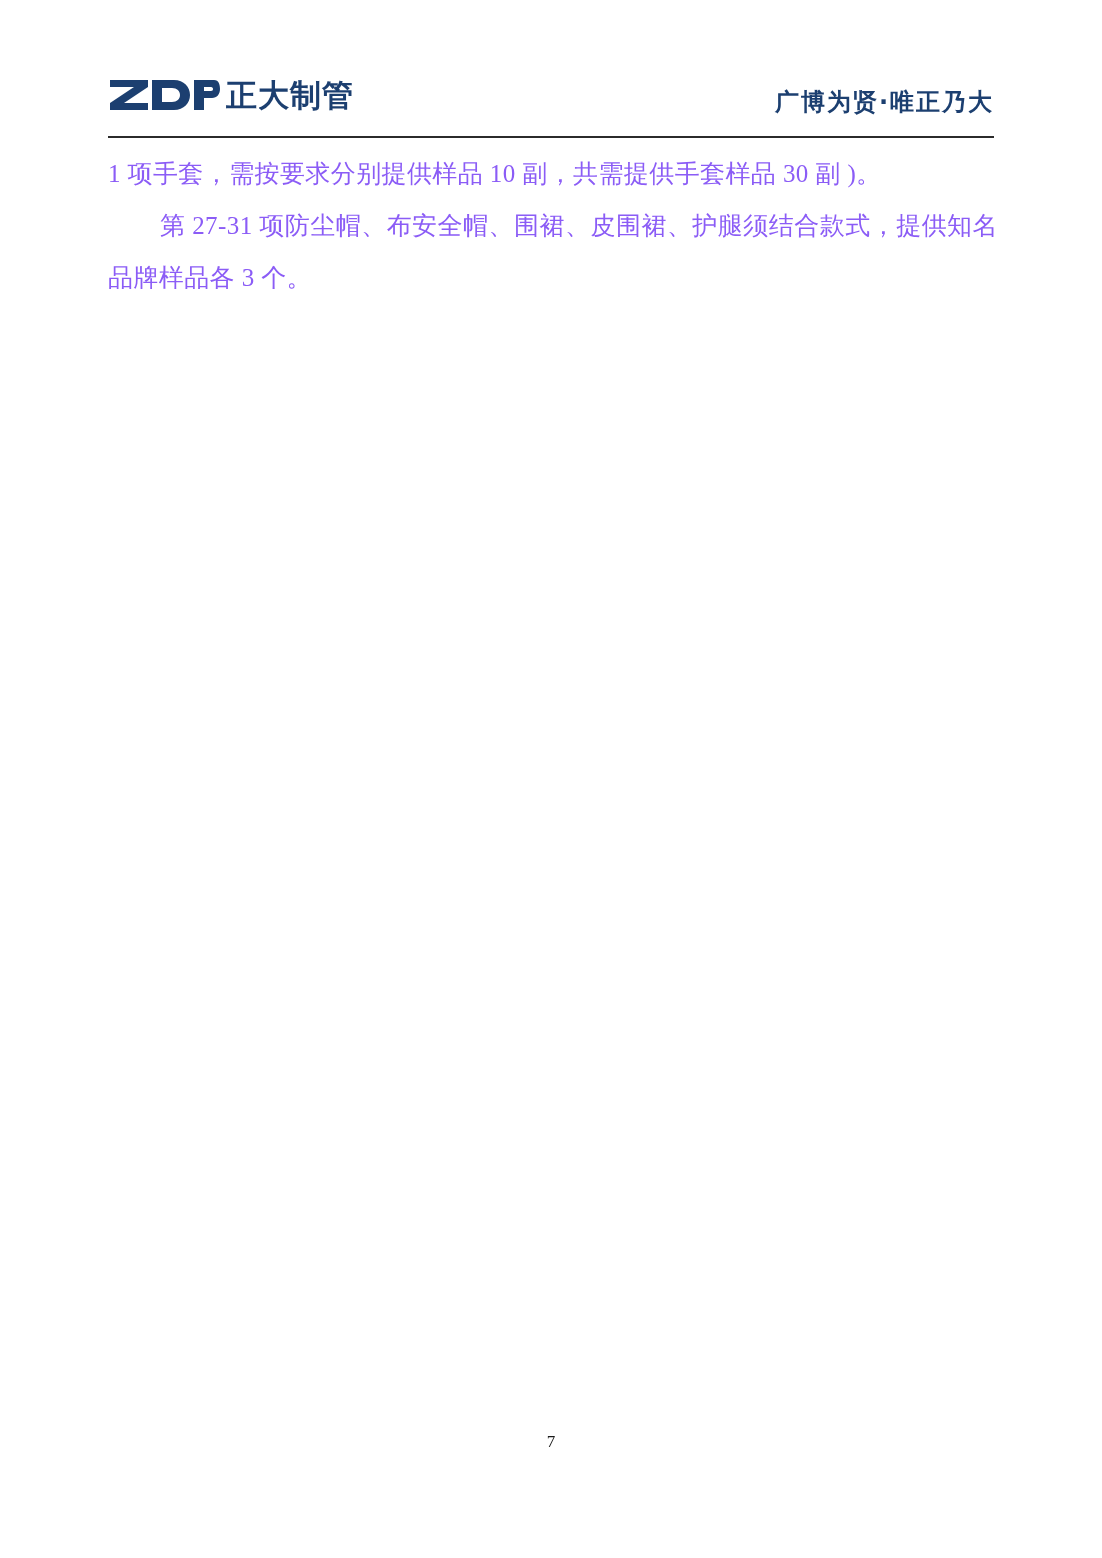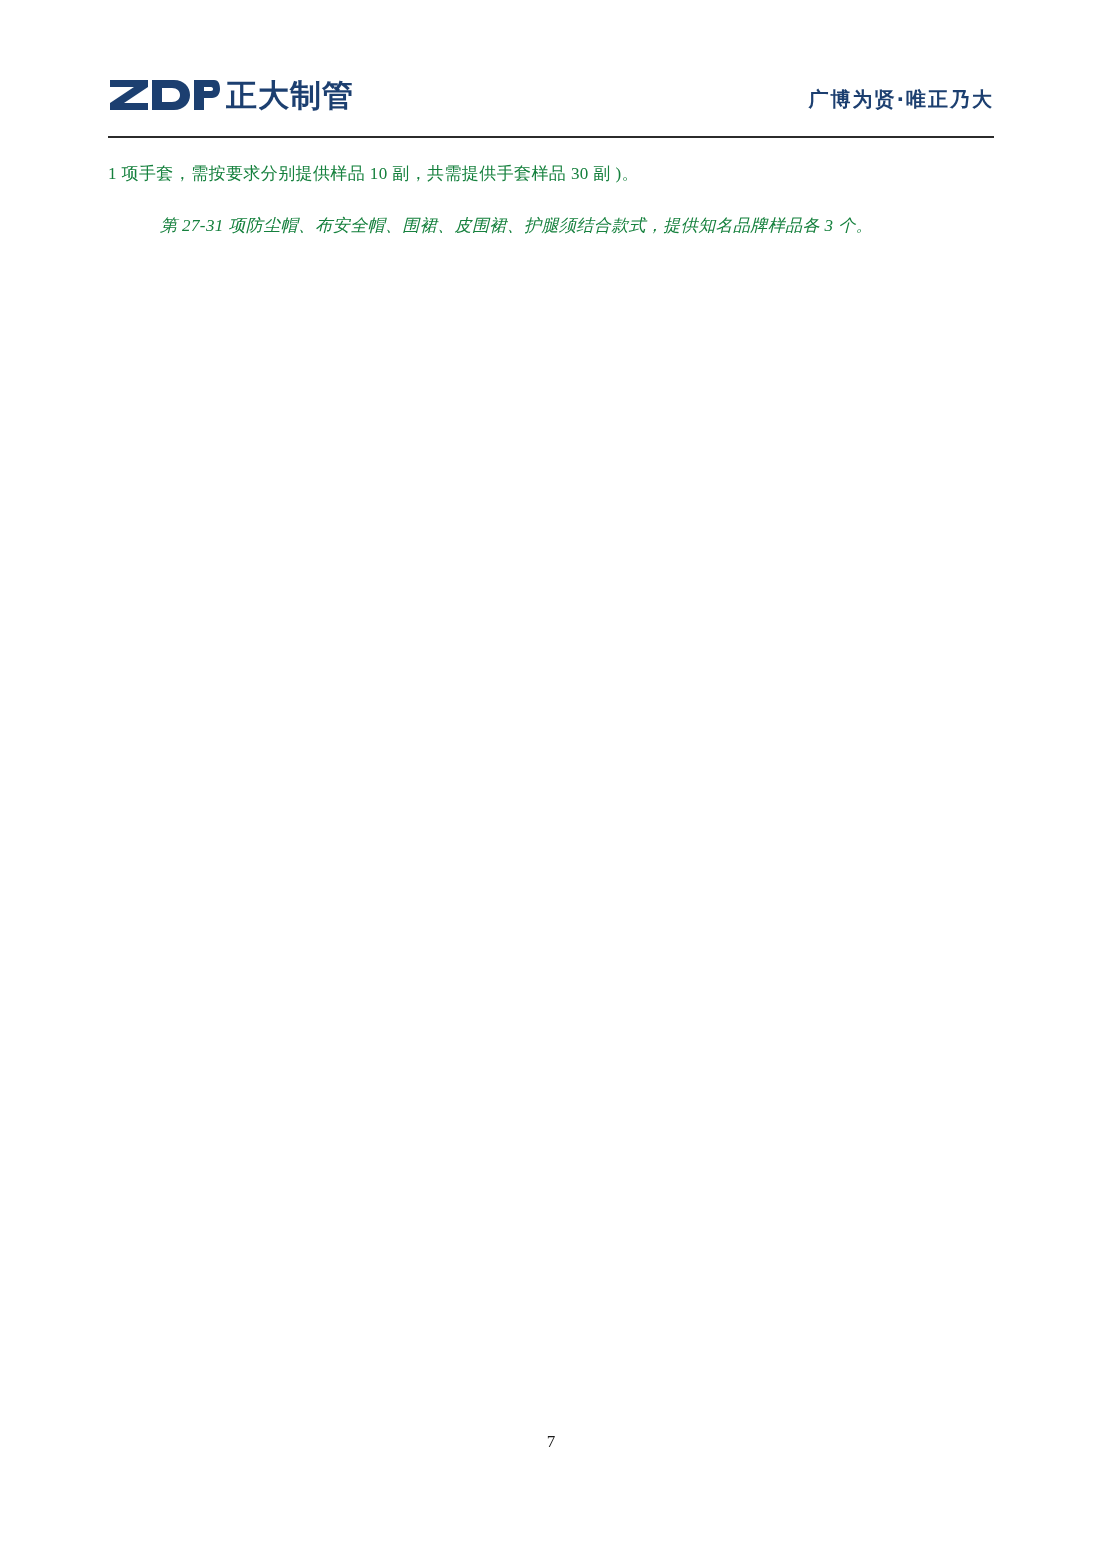--- a/index.html
+++ b/index.html
@@ -46,21 +46,21 @@
     margin-left: 6px;
     line-height: 34px;
     white-space: nowrap;
   }
   .slogan {
     position: absolute;
     right: 0;
     top: 8px;
     font-family: "DejaVu Sans", "Liberation Sans", sans-serif;
     font-weight: bold;
-    font-size: 20px;
+    font-size: 24px;
     color: #1c3f70;
     letter-spacing: 2px;
     white-space: nowrap;
   }
   .header-rule {
     position: absolute;
     left: 108px;
     top: 136px;
     width: 886px;
     height: 0;
@@ -69,31 +69,30 @@
 
   
   .content {
     position: absolute;
     left: 108px;
     top: 148px;
     width: 890px;
   }
   .para {
     font-family: "Liberation Serif", "DejaVu Serif", serif;
-    font-size: 17px;
+    font-size: 25px;
     line-height: 52px;
-    color: #15803d;
+    color: #8b5cf6;
     text-align: justify;
     text-justify: inter-ideograph;
     margin: 0;
     letter-spacing: 0.4px;
   }
   .para.indent {
     text-indent: 52px;
-    font-style: italic;
   }
 
   
   .page-number {
     position: absolute;
     left: 0;
     right: 0;
     top: 1432px;
     text-align: center;
     font-family: "Liberation Serif", "DejaVu Serif", serif;

